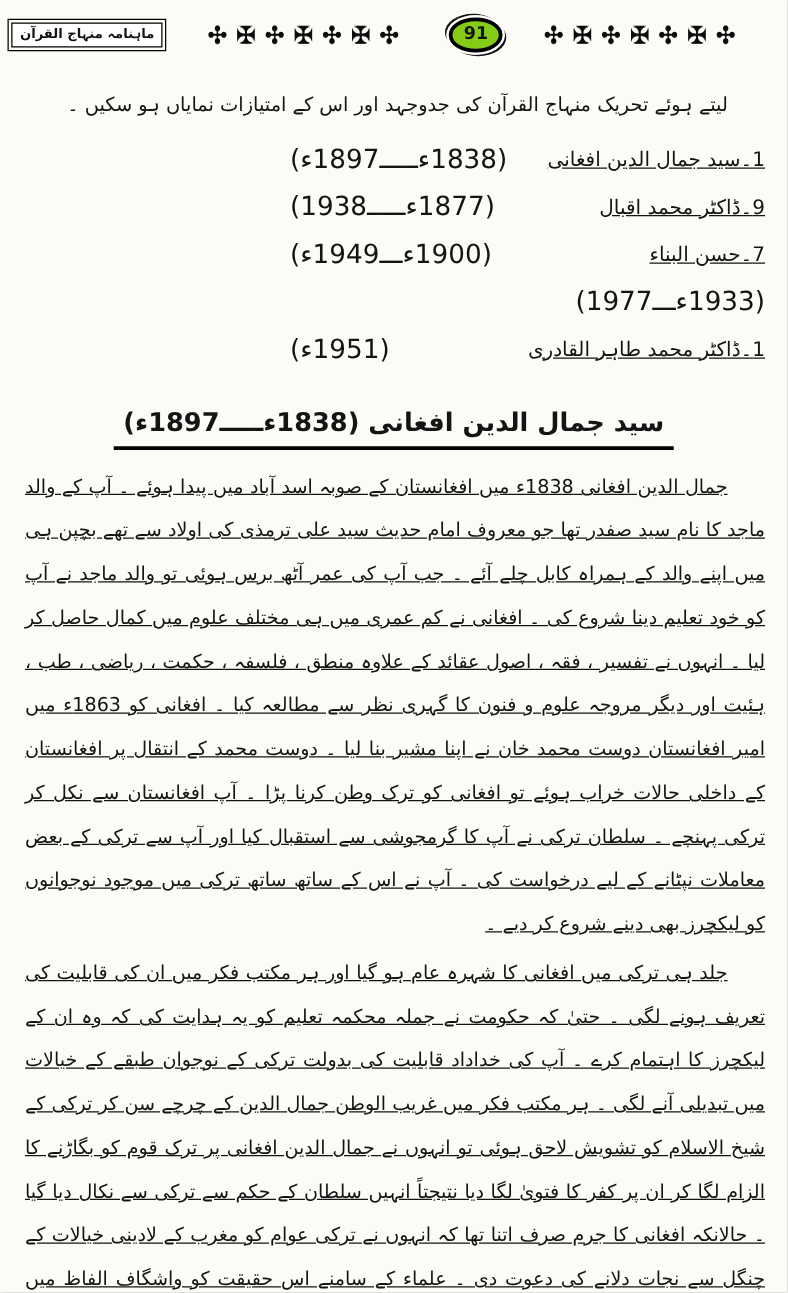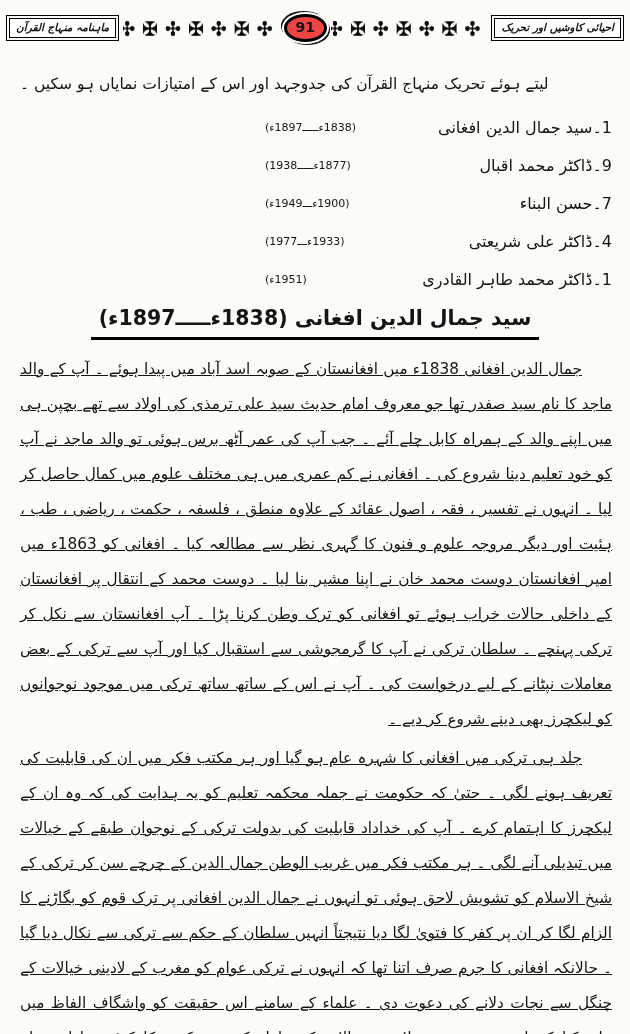--- a/index.html
+++ b/index.html
@@ -30,66 +30,65 @@
     border:1px solid #000;
     outline:1px solid #000;
     outline-offset:2px;
     margin:3px;
     padding:3px 6px 4px 6px;
     font-size:10.5px;
     font-weight:bold;
     white-space:nowrap;
     background:#fff;
     line-height:1;
-    font-style:italic;
   }
   .ornaments{
     flex:1 1 auto;
     overflow:hidden;
     white-space:nowrap;
     text-align:center;
     font-size:19px;
     letter-spacing:7px;
     color:#0a0a0a;
     text-shadow:0 1px 0 #333;
   }
   .page-num{
     flex:0 0 auto;
     border:3px solid #000;
     border-radius:50%;
-    background:#ef4444;
+    background:#84cc16;
     font-weight:bold;
     font-size:14px;
     padding:2px 9px 3px 9px;
     line-height:1.2;
     box-shadow:0 0 0 2px #fff, 2px 2px 0 1px #111, -2px -2px 0 1px #111;
     direction:ltr;
   }
   
   .intro{
     margin:20px 14px 0 20px;
     font-size:15.5px;
     line-height:32px;
-    text-align:left;
+    text-align:center;
   }
   
   .figures{ margin:8px 18px 0 20px; }
   .figure-row{
     display:flex;
     direction:rtl;
     justify-content:space-between;
     align-items:center;
     height:38px;
     padding-left:212px;  
     font-size:16px;
   }
-  .figure-name{ font-weight:500; white-space:nowrap; }
-  .figure-dates{ white-space:nowrap; font-size:11px;margin-left:33px; }
+  .figure-name{ font-weight:500; white-space:nowrap;text-decoration:underline; }
+  .figure-dates{ white-space:nowrap; font-size:21px; }
   
-  .heading-wrap{ text-align:center; margin-top:8px; }
+  .heading-wrap{ text-align:center; margin-top:28px; }
   .heading{
     display:inline-block;
     font-size:20.5px;
     font-weight:bold;
     border-bottom:3px solid #000;
     padding:0 8px 7px 8px;
     white-space:nowrap;
   }
   
   .body-text p{
@@ -101,21 +100,20 @@
     text-decoration:underline;
   }
   .body-text p + p{ margin-top:4px; }
 </style>
 </head>
 <body>
 
 <div class="page">
 
   <div class="band">
-    <div class="cartouche">احیائی کاوشیں اور تحریک</div>
     <div class="ornaments">✣✠✣✠✣✠✣</div>
     <div class="page-num">91</div>
     <div class="ornaments">✣✠✣✠✣✠✣</div>
     <div class="cartouche">ماہنامہ منہاج القرآن</div>
   </div>
 
   <div class="intro">لیتے ہوئے تحریک منہاج القرآن کی جدوجہد اور اس کے امتیازات نمایاں ہو سکیں ۔</div>
 
   <div class="figures">
     <div class="figure-row">
@@ -124,21 +122,20 @@
     </div>
     <div class="figure-row">
       <span class="figure-name">9۔ڈاکٹر محمد اقبال</span>
       <span class="figure-dates">(1877ءـــــ1938)</span>
     </div>
     <div class="figure-row">
       <span class="figure-name">7۔حسن البناء</span>
       <span class="figure-dates">(1900ءـــ1949ء)</span>
     </div>
     <div class="figure-row">
-      <span class="figure-name">4۔ڈاکٹر علی شریعتی</span>
       <span class="figure-dates">(1933ءـــ1977)</span>
     </div>
     <div class="figure-row">
       <span class="figure-name">1۔ڈاکٹر محمد طاہر القادری</span>
       <span class="figure-dates">(1951ء)</span>
     </div>
   </div>
 
   <div class="heading-wrap">
     <span class="heading">سید جمال الدین افغانی (1838ءـــــ1897ء)</span>

